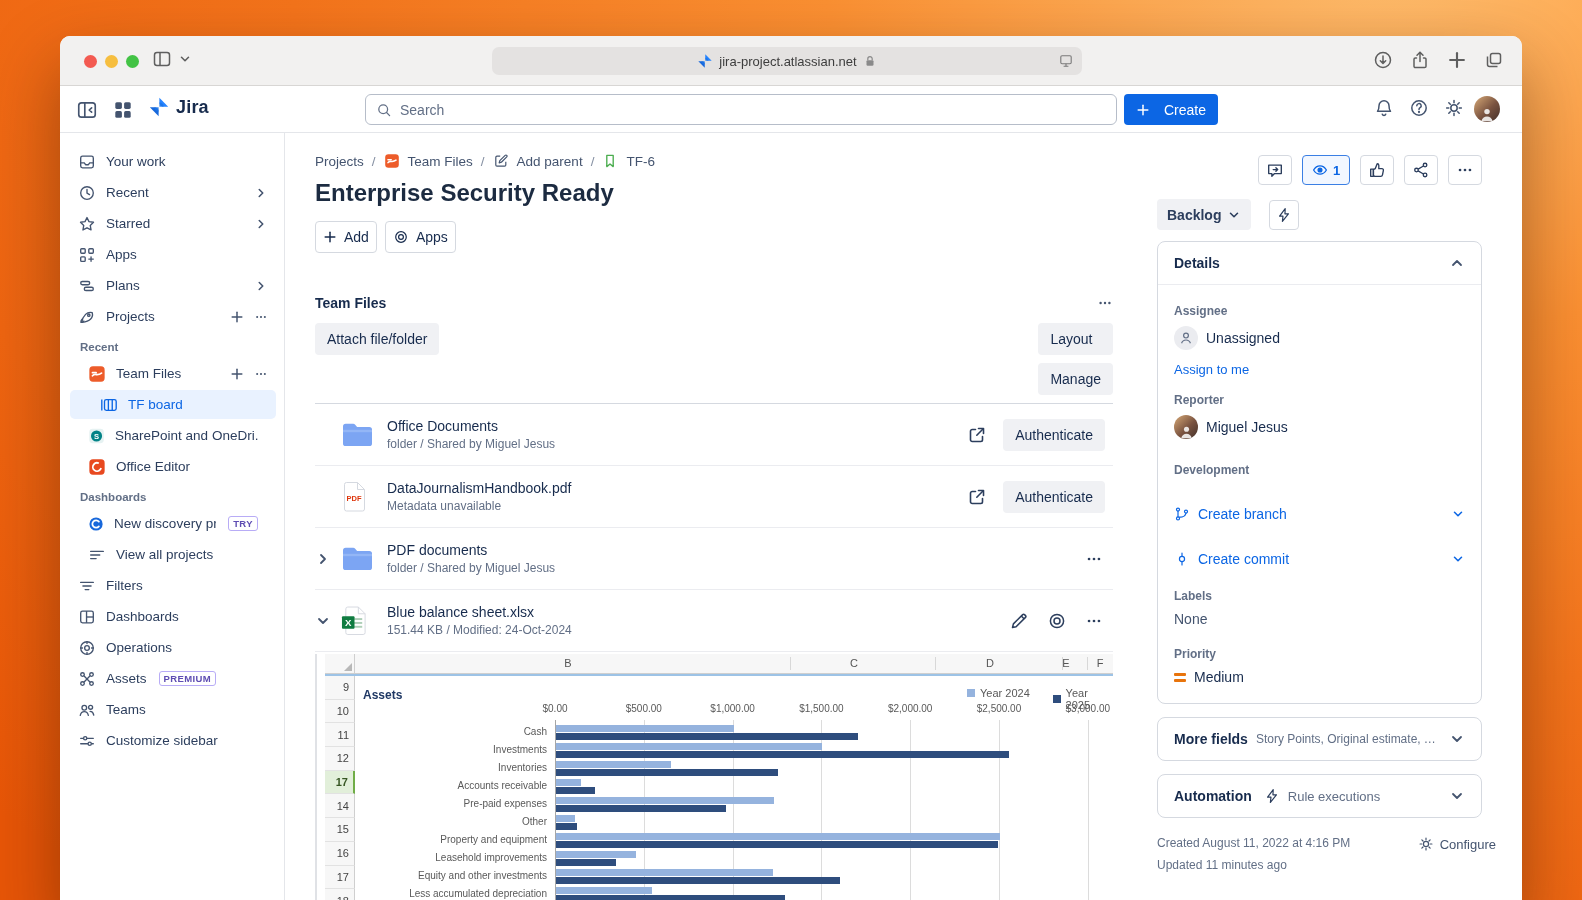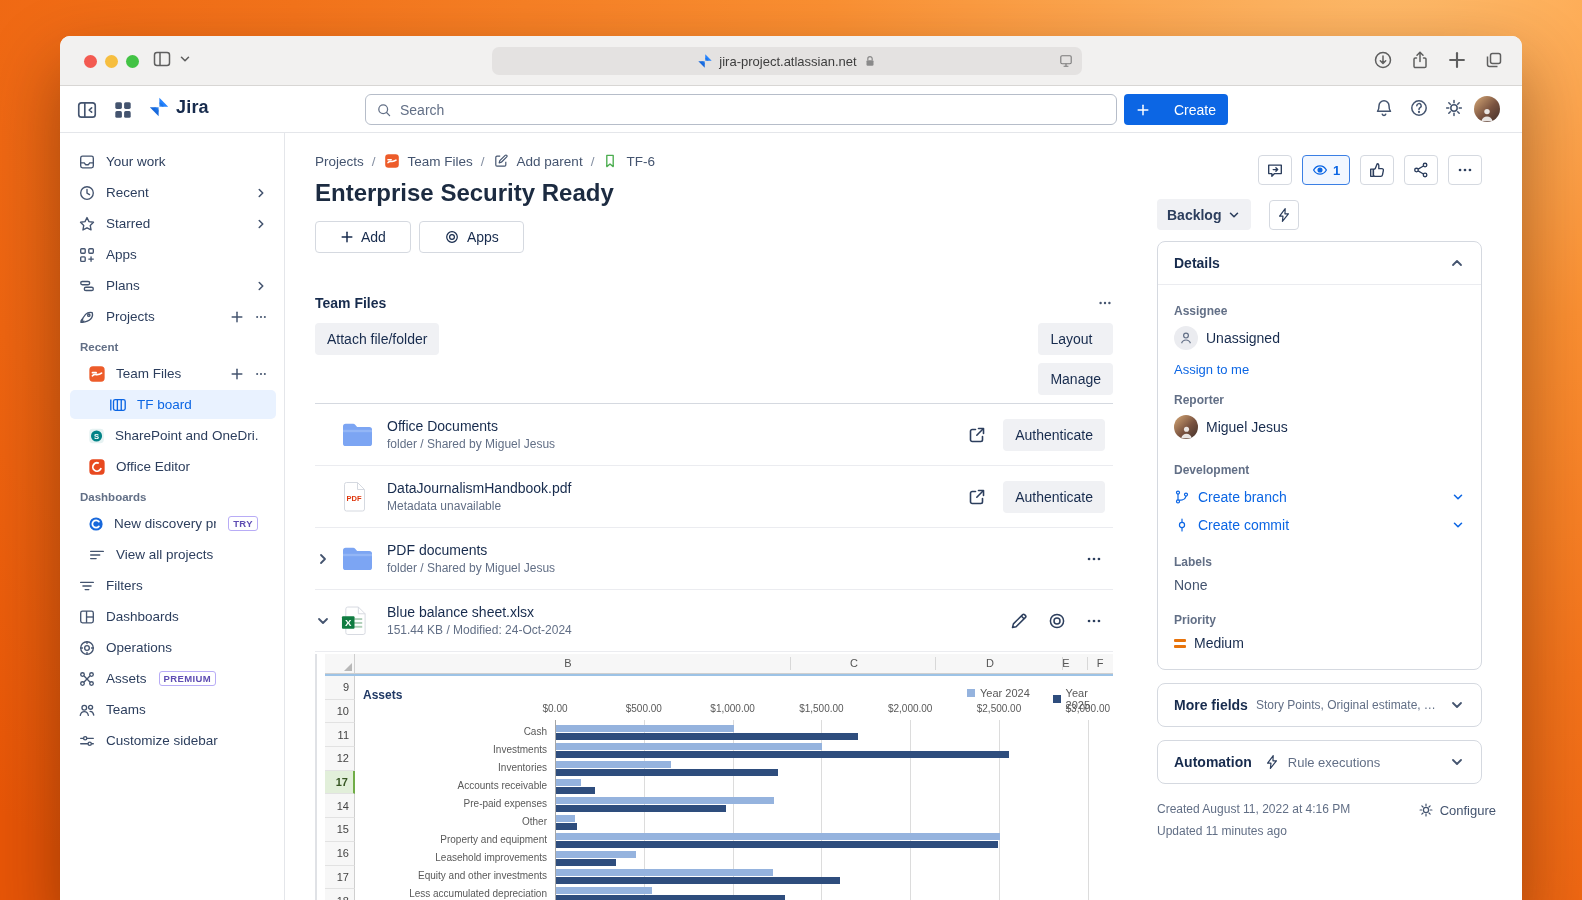--- a/index.html
+++ b/index.html
@@ -27,35 +27,35 @@
   
   .jiranav { height:47px; border-bottom:1px solid #E4E6EA; position:relative; flex:none; background:#fff; }
   .navic { position:absolute; top:13px; width:22px; height:22px; color:#44546F; }
   .logo { position:absolute; left:88px; top:10px; display:flex; align-items:center; gap:6px; }
   .logo-text { font-size:18px; font-weight:600; letter-spacing:.2px; }
   .searchbox { position:absolute; left:305px; top:8px; width:752px; height:31px; border:1px solid #B6BDC9;
     border-radius:6px; display:flex; align-items:center; padding:0 10px; gap:8px; color:#626F86; background:#fff; }
   .searchbox input { border:none; outline:none; flex:1; font-size:14px; color:#172B4D; background:transparent; font-family:inherit; }
   .searchbox input::placeholder { color:#626F86; }
   .create-btn { position:absolute; left:1064px; top:8px; height:31px; padding:0 12px; background:#0C66E4; color:#fff;
-    border:none; border-radius:4px; font-size:14px; font-weight:500; display:flex; align-items:center; gap:24px; cursor:pointer; font-family:inherit; }
+    border:none; border-radius:4px; font-size:14px; font-weight:500; display:flex; align-items:center; gap:14px; cursor:pointer; font-family:inherit; }
   .nav-right { position:absolute; right:58px; top:12px; display:flex; gap:15px; color:#44546F; }
   .avatar { position:absolute; right:22px; top:10px; width:26px; height:26px; border-radius:50%;
     background:linear-gradient(135deg,#c79a6d 10%,#7a5340 55%,#43302a 100%); display:flex; align-items:flex-end; justify-content:center; overflow:hidden; }
   .avatar svg { width:16px; height:16px; color:rgba(255,255,255,.85); }
 
   
   .appbody { flex:1; display:flex; min-height:0; background:#fff; }
 
   
   .sidebar { width:225px; flex:none; border-right:1px solid #E4E6EA; padding:14px 8px 0 10px; overflow:hidden; }
   .side-item { display:flex; align-items:center; gap:10px; height:29px; margin-bottom:2px; padding:0 8px;
     border-radius:5px; font-size:13.5px; color:#2c3e5d; cursor:pointer; }
   .side-item.ind1 { padding-left:18px; }
-  .side-item.ind2 { padding-left:39px; }
+  .side-item.ind2 { padding-left:30px; }
   .side-item.sel { background:#E9F2FF; color:#0C66E4; font-weight:500; }
   .side-item.sel .ic { color:#0C66E4; }
   .side-item .ic { color:#44546F; }
   .side-label { white-space:nowrap; overflow:hidden; }
   .side-section { font-size:11.5px; font-weight:600; color:#626F86; margin:10px 0 6px 10px; }
   .side-actions { margin-left:auto; display:flex; gap:10px; align-items:center; color:#44546F; }
   .badge { font-size:9.5px; font-weight:700; color:#5E4DB2; border:1px solid #B8ACF6; border-radius:3px;
     padding:1px 4px; letter-spacing:.4px; margin-left:2px; flex:none; }
 
   .ic { display:inline-flex; }
@@ -63,21 +63,21 @@
   .s14 { width:14px; height:14px; } .s16 { width:16px; height:16px; } .s18 { width:18px; height:18px; }
   .s20 { width:20px; height:20px; } .s22 { width:22px; height:22px; }
 
   
   .main { flex:1; min-width:0; padding-left:30px; overflow:hidden; }
   .breadcrumb { margin-top:20px; display:flex; align-items:center; gap:8px; font-size:13.5px; color:#44546F; }
   .breadcrumb .crumb { cursor:pointer; }
   .bc-sep { color:#8590A2; }
   .page-title { margin-top:10px; font-size:24px; font-weight:700; color:#1c2b41; }
   .btnrow { margin-top:14px; display:flex; gap:8px; }
-  .btn-outline { height:32px; padding:0 24px; border:1px solid #D5D9E0; background:#fff; border-radius:4px;
+  .btn-outline { height:32px; padding:0 7px; border:1px solid #D5D9E0; background:#fff; border-radius:4px;
     display:inline-flex; align-items:center; gap:7px; font-size:14px; font-weight:500; color:#172B4D; cursor:pointer; font-family:inherit; }
   .btn-subtle { height:32px; padding:0 12px; border:none; background:#F0F1F4; border-radius:4px;
     display:inline-flex; align-items:center; gap:6px; font-size:14px; font-weight:500; color:#172B4D; cursor:pointer; font-family:inherit; }
 
   .tf-head { margin-top:42px; display:flex; align-items:center; justify-content:space-between; width:798px; }
   .tf-title { font-size:14px; font-weight:700; }
   .toolbar { margin-top:12px; display:flex; width:798px; }
   .toolbar .spacer { flex:1; }
   .toolbar .right { display:flex; gap:8px;flex-direction:column; }
   .file-list { margin-top:8px; width:798px; border-top:1px solid #D5D9E0; }
@@ -132,21 +132,21 @@
   .card-head { display:flex; align-items:center; padding:13px 16px; }
   .card-head .ttl { font-size:14px; font-weight:700; }
   .card-head .chev { margin-left:auto; color:#44546F; cursor:pointer; }
   .card-divider { height:1px; background:#EBECF0; }
   .card-body { padding:4px 16px 18px 16px; }
   .fld-label { margin-top:15px; font-size:12px; font-weight:600; color:#626F86; }
   .fld-value { margin-top:8px; display:flex; align-items:center; gap:8px; font-size:14px; color:#172B4D; }
   .link { color:#0C66E4; font-size:13px; margin-top:12px; display:inline-block; cursor:pointer; }
   .mini-av { width:24px; height:24px; border-radius:50%; background:#EBECF0; display:flex; align-items:center; justify-content:center; color:#626F86; }
   .mini-av.photo { background:linear-gradient(135deg,#c79a6d 10%,#7a5340 55%,#43302a 100%); color:rgba(255,255,255,.85); overflow:hidden; align-items:flex-end; }
-  .dev-row { margin-top:12px; display:flex; align-items:center; gap:8px; color:#0C66E4; font-size:14px; font-weight:500; cursor:pointer; }
+  .dev-row { margin-top:29px; display:flex; align-items:center; gap:8px; color:#0C66E4; font-size:14px; font-weight:500; cursor:pointer; }
   .dev-row .chev { margin-left:auto; }
   .prio-eq { display:inline-flex; flex-direction:column; gap:3px; }
   .prio-eq span { width:12px; height:3px; border-radius:1px; background:#E8740C; }
 
   .mini-card { margin-top:13px; border:1px solid #D5D9E0; border-radius:8px; padding:13px 16px;
     display:flex; align-items:center; gap:8px; }
   .mini-card .ttl { font-size:14px; font-weight:700; white-space:nowrap; }
   .mini-card .sub { font-size:12px; color:#626F86; white-space:nowrap; overflow:hidden; text-overflow:ellipsis; }
   .mini-card .chev { margin-left:auto; color:#44546F; flex:none; cursor:pointer; }
 

